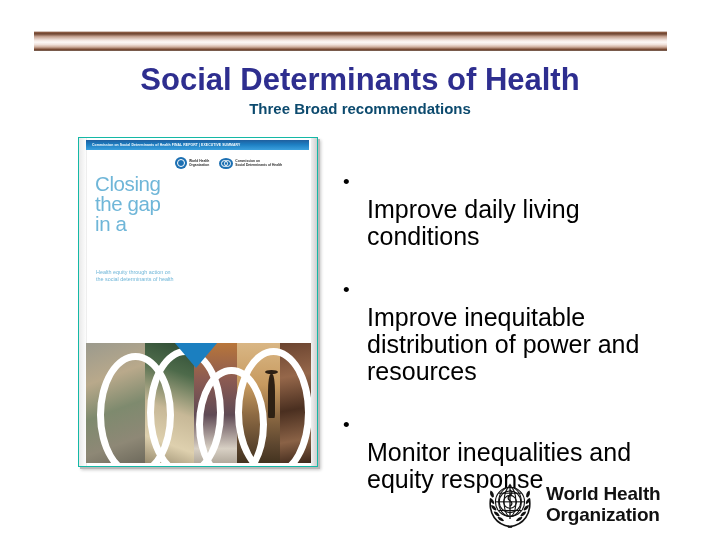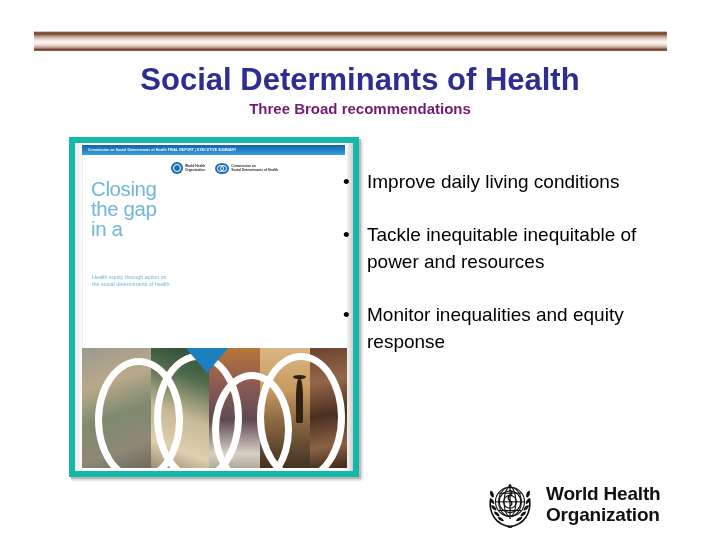--- a/index.html
+++ b/index.html
@@ -60,35 +60,34 @@
     letter-spacing: 0px;
   }
   .subtitle {
     position: absolute;
     left: 0;
     top: 100px;
     width: 720px;
     text-align: center;
     font-size: 15px;
     font-weight: bold;
-    color: #701a75;
+    color: #0c4a6e;
   }
 
   
   .book {
     position: absolute;
-    left: 69px;
+    left: 78px;
     top: 137px;
     width: 238px;
     height: 328px;
     background: #ffffff;
     box-shadow: 2px 2px 0 0 #b9b9b9, 3px 3px 3px 0 rgba(0,0,0,.22);
-    border: 6px solid #14b8a6;
+    border: 1px solid #14b8a6;
     overflow: hidden;
-    padding-left: 40px;
   }
   .book-band {
     position: absolute;
     left: 7px;
     top: 2px;
     right: 8px;
     height: 10px;
     background: linear-gradient(to bottom, #1f5f9e 0%, #1d7ec2 45%, #3ba0dd 100%);
   }
   .book-band-txt {
@@ -248,23 +247,24 @@
   }
   .bullet-dot {
     flex: none;
     width: 24px;
     font-size: 19px;
     line-height: 27px;
     color: #000000;
     text-align: left;
   }
   .bullet-text {
-    font-size: 19px;
+    font-size: 25px;
     line-height: 27px;
     color: #000000;
+    margin-top: 28px;
   }
 
   
   .who {
     position: absolute;
     left: 483px;
     top: 477px;
     display: flex;
     align-items: center;
     gap: 9px;
@@ -341,21 +341,21 @@
     </div>
   </div>
 
   <div class="bullets">
     <div class="bullet">
       <span class="bullet-dot">•</span>
       <span class="bullet-text">Improve daily living conditions</span>
     </div>
     <div class="bullet">
       <span class="bullet-dot">•</span>
-      <span class="bullet-text">Tackle inequitable inequitable of power and resources</span>
+      <span class="bullet-text">Improve inequitable distribution of power and resources</span>
     </div>
     <div class="bullet">
       <span class="bullet-dot">•</span>
       <span class="bullet-text">Monitor inequalities and equity response</span>
     </div>
   </div>
 
   <div class="who">
     <svg class="who-emblem" viewBox="0 0 100 100">
       <g fill="none" stroke="#111111" stroke-width="2">

